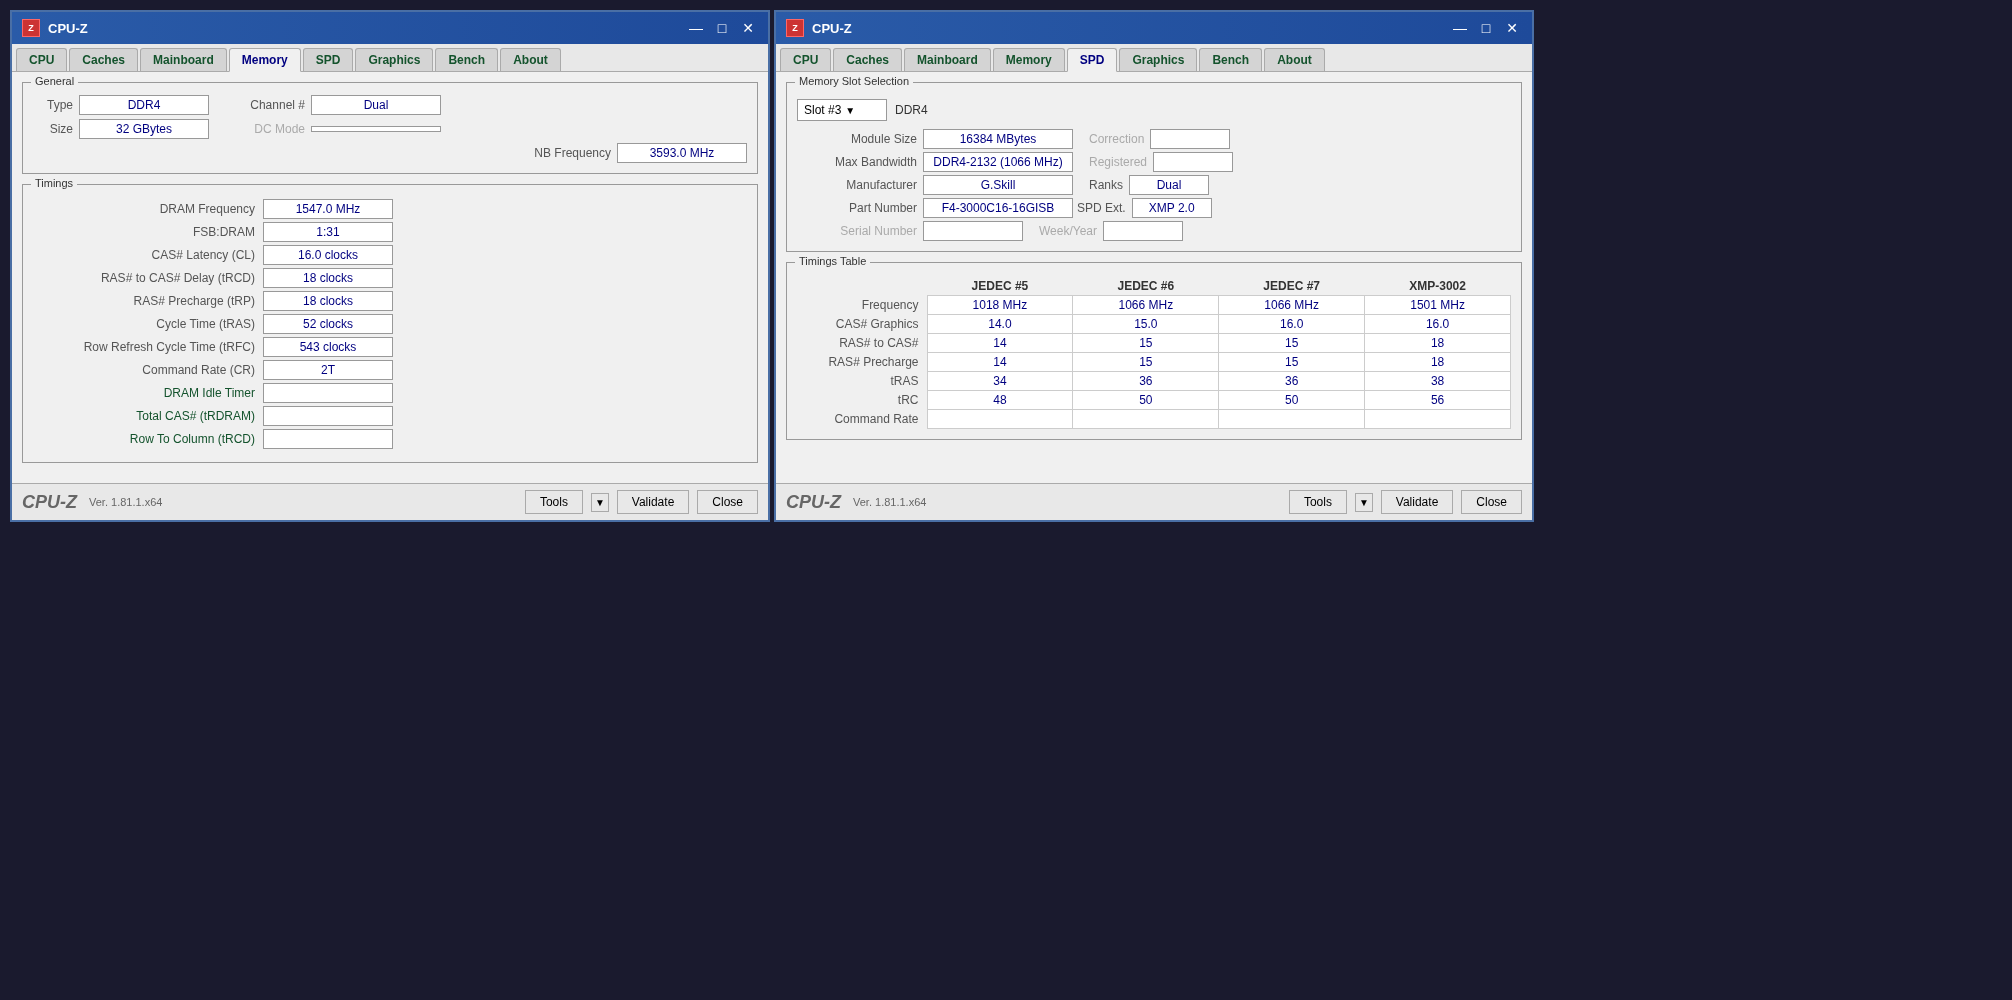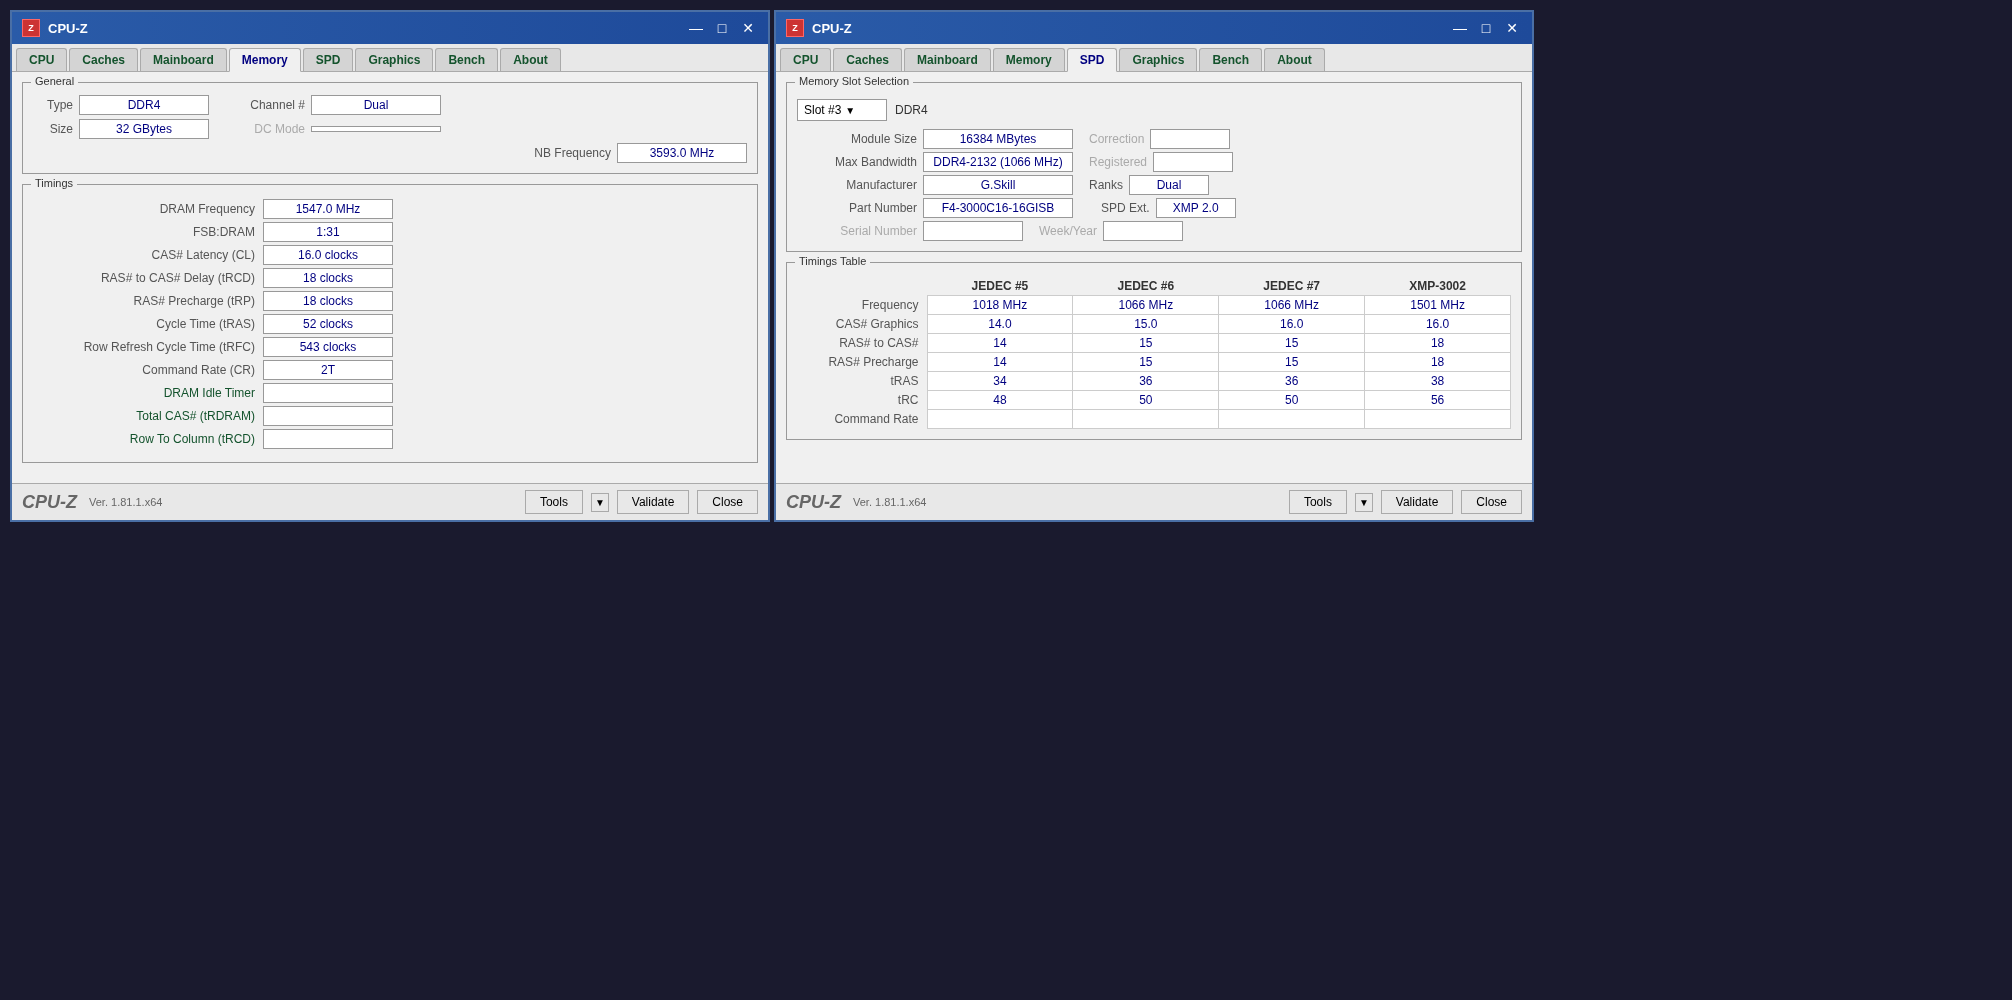--- a/index.html
+++ b/index.html
@@ -504,21 +504,21 @@
           <div class="spd-row">
             <span class="spd-label">Manufacturer</span>
             <span class="spd-value">G.Skill</span>
           </div>
           <div style="display: flex; align-items: center; gap: 6px;">
             <span class="right-label">Ranks</span>
             <span class="right-value">Dual</span>
           </div>
         </div>
 
-        <div style="display: flex; gap: 28px;">
+        <div style="display: flex; gap: 4px;">
           <div class="spd-row">
             <span class="spd-label">Part Number</span>
             <span class="spd-value">F4-3000C16-16GISB</span>
           </div>
           <div style="display: flex; align-items: center; gap: 6px;">
             <span class="right-label">SPD Ext.</span>
             <span class="right-value">XMP 2.0</span>
           </div>
         </div>
 

